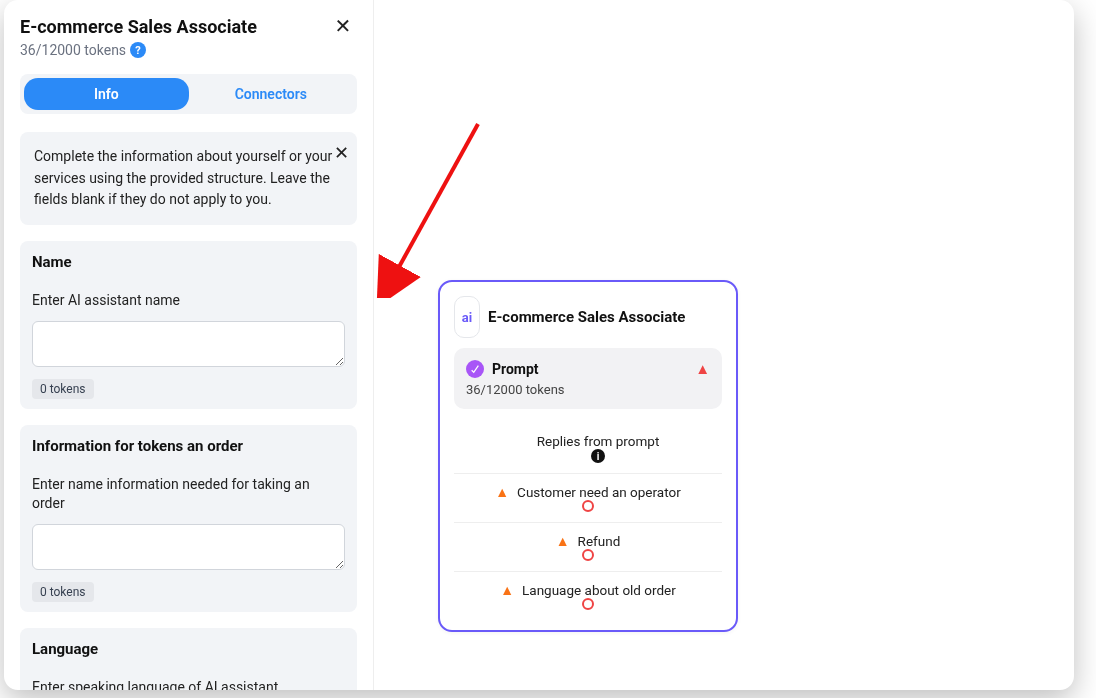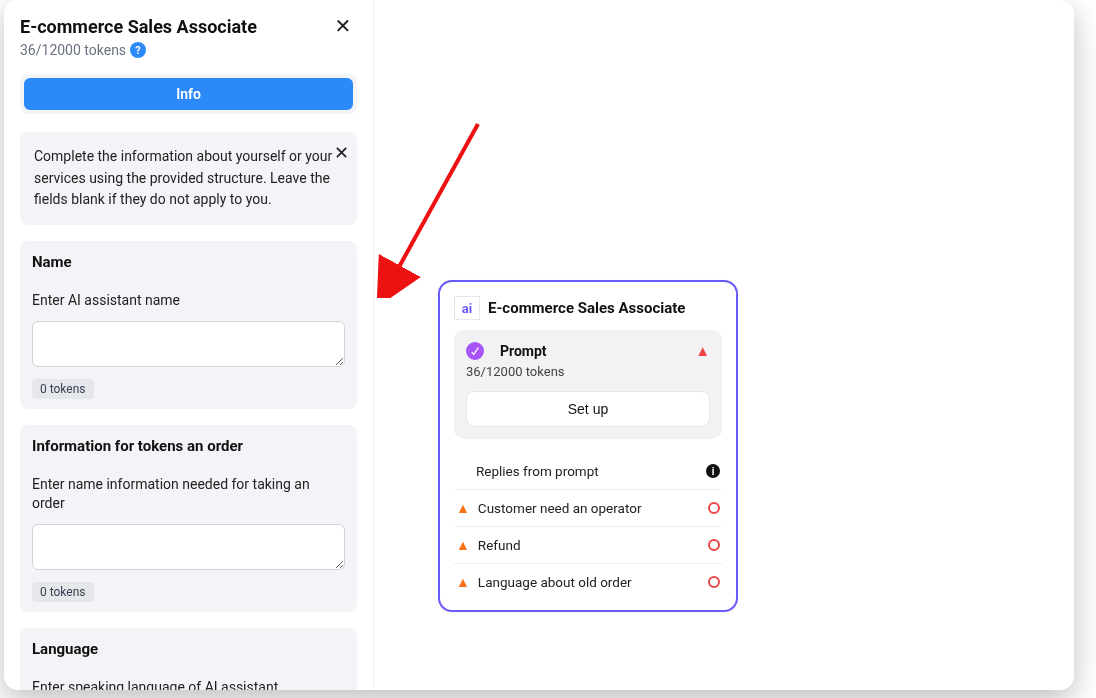--- a/index.html
+++ b/index.html
@@ -46,21 +46,21 @@
     font-size:11px;font-weight:700;display:inline-flex;align-items:center;justify-content:center;
   }
   .tabs {
     display:flex; gap:0; margin:12px 16px 0 16px;
     background:#f2f4f7;border-radius:8px;padding:4px;
   }
   .tab {
     flex:1;text-align:center;padding:8px 0;font-size:14px;font-weight:600;
     border-radius:6px;cursor:pointer;
   }
-  .tab.active { background:#2b8af7; color:#fff; }
+  .tab.active { background:#2b8af7; color:#fff;border-radius:14px; }
   .tab.inactive { color:#2b8af7; }
   .info-banner {
     margin:18px 16px 0 16px;
     background:#f2f4f7;border-radius:8px;padding:14px 14px;
     position:relative;color:#222;font-size:14px;line-height:1.55;
   }
   .info-banner .banner-close {
     position:absolute;top:10px;right:8px;border:none;background:none;font-size:18px;cursor:pointer;color:#222;
   }
   .form-block {
@@ -86,46 +86,46 @@
     position:absolute; left:2px; top:118px; width:110px; height:180px; pointer-events:none;
   }
   .card {
     position:absolute; left:64px; top:280px; width:300px;
     border:2px solid #6a5af9; border-radius:14px;
     background:#fff; padding:14px 14px 10px 14px;
     box-shadow: 0 1px 4px rgba(0,0,0,0.05);
   }
   .card-head { display:flex; align-items:center; gap:8px; margin-bottom:10px;}
   .ai-badge {
-    width:26px;height:24px;border-radius:0;border:1px solid #e5e7eb;
+    width:26px;height:42px;border-radius:10px;border:1px solid #e5e7eb;
     display:flex;align-items:center;justify-content:center;
     color:#6a5af9;font-weight:700;font-size:13px;background:#fff;
   }
   .card-title { font-weight:700;font-size:15px;color:#111; }
   .prompt-box {
     background:#f2f2f4;border-radius:10px;padding:12px 12px;
   }
   .prompt-top { display:flex;align-items:center;justify-content:space-between;}
-  .prompt-left { display:flex;align-items:center;gap:16px;}
+  .prompt-left { display:flex;align-items:center;gap:8px;}
   .circ-icon {
     width:18px;height:18px;border-radius:50%;background:#a855f7;
     display:inline-flex;align-items:center;justify-content:center;
   }
   .circ-icon svg { width:10px;height:10px; }
   .warn { color:#ef4444;font-size:15px; }
   .prompt-label { font-weight:700;font-size:14px;color:#111;}
   .prompt-tokens { color:#444;font-size:13px;margin-top:4px;}
   .setup-btn {
     display:block;width:100%;margin-top:12px;background:#fff;border:1px solid #e5e7eb;
     border-radius:8px;padding:9px 0;text-align:center;font-size:14px;color:#111;cursor:pointer;
   }
   .rows { margin-top:14px; }
   .row {
-    display:flex;align-items:center;justify-content:space-between;
-    padding:10px 2px;border-top:1px solid #eee;font-size:13.5px;color:#222;
+    display:flex;align-items:center;justify-content:flex-start;
+    padding:10px 2px;border-top:1px solid #eee;font-size:13.5px;color:#222;flex-direction:column;
   }
   .row:first-child { border-top:none; padding-left:22px; }
   .row .left { display:flex;align-items:center;gap:8px; }
   .tri { color:#f97316;font-size:14px; }
   .endcap-info {
     width:14px;height:14px;border-radius:50%;background:#111;color:#fff;
     display:inline-flex;align-items:center;justify-content:center;font-size:10px;font-weight:700;
   }
   .endcap-ring {
     width:12px;height:12px;border:2px solid #ef4444;border-radius:50%;
@@ -145,20 +145,21 @@
         </button>
       </div>
       <div class="token-row">
         <span>36/12000 tokens</span>
         <span class="q-circle">?</span>
       </div>
     </div>
 
     <div class="tabs">
       <div class="tab active">Info</div>
+      <div class="tab inactive">Connectors</div>
     </div>
 
     <div class="info-banner">
       <span>Complete the information about yourself or your services using the provided structure. Leave the fields blank if they do not apply to you.</span>
       <button class="banner-close">
         <span>✕</span>
       </button>
     </div>
 
     <div class="form-block">
@@ -203,21 +204,20 @@
             <span class="circ-icon">
               <svg viewBox="0 0 24 24" fill="none" stroke="#fff" stroke-width="3">
                   <path d="M4 15l5 5L20 4"></path>
                 </svg>
             </span>
             <span class="prompt-label">Prompt</span>
           </div>
           <span class="warn">▲</span>
         </div>
         <div class="prompt-tokens">36/12000 tokens</div>
-        <button class="setup-btn">Set up</button>
       </div>
 
       <div class="rows">
         <div class="row">
           <div class="left">
               <span>Replies from prompt</span>
             </div>
           <span class="endcap-info">i</span>
         </div>
         <div class="row">

